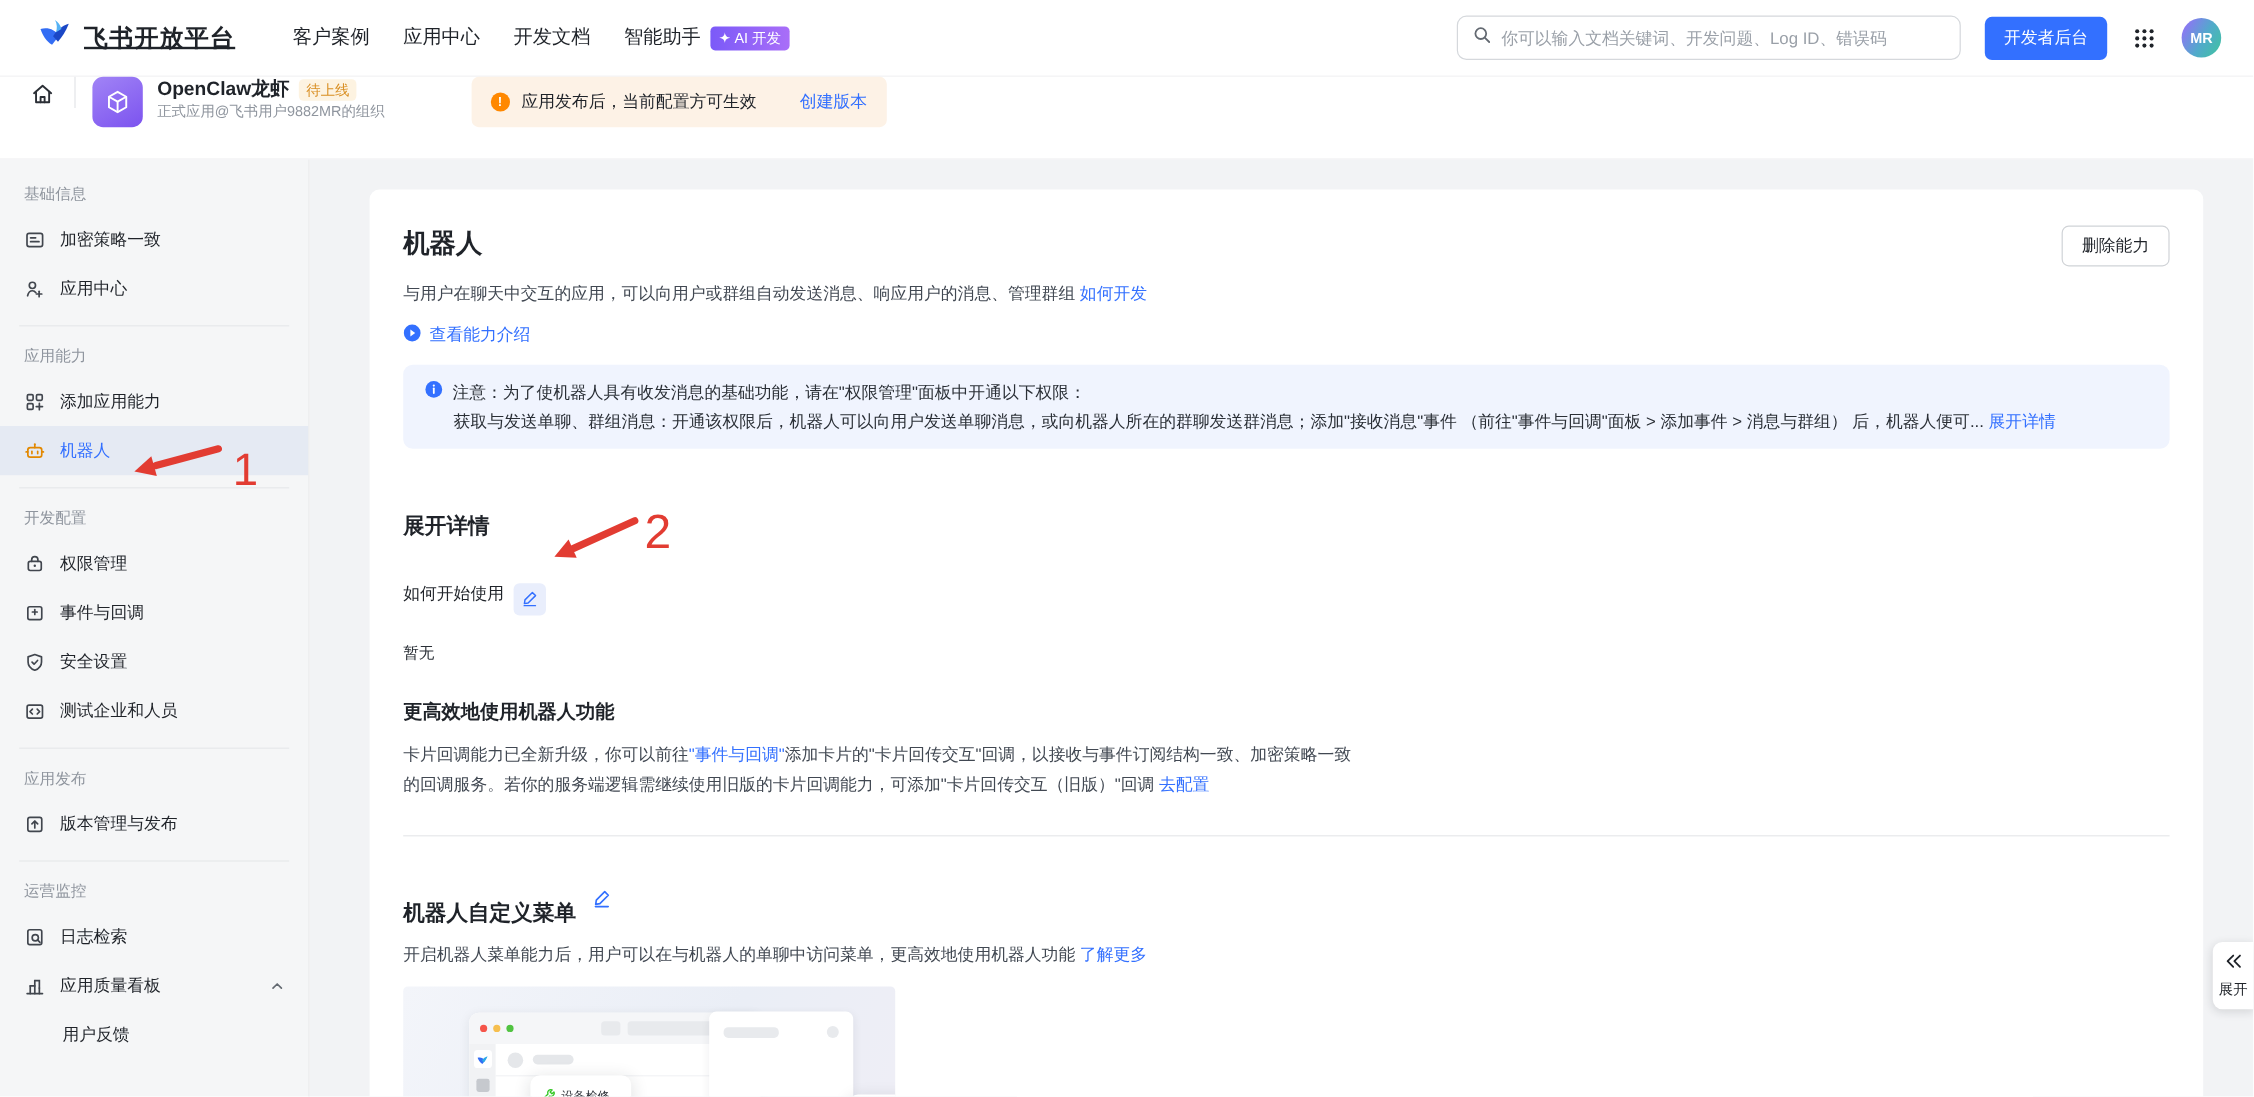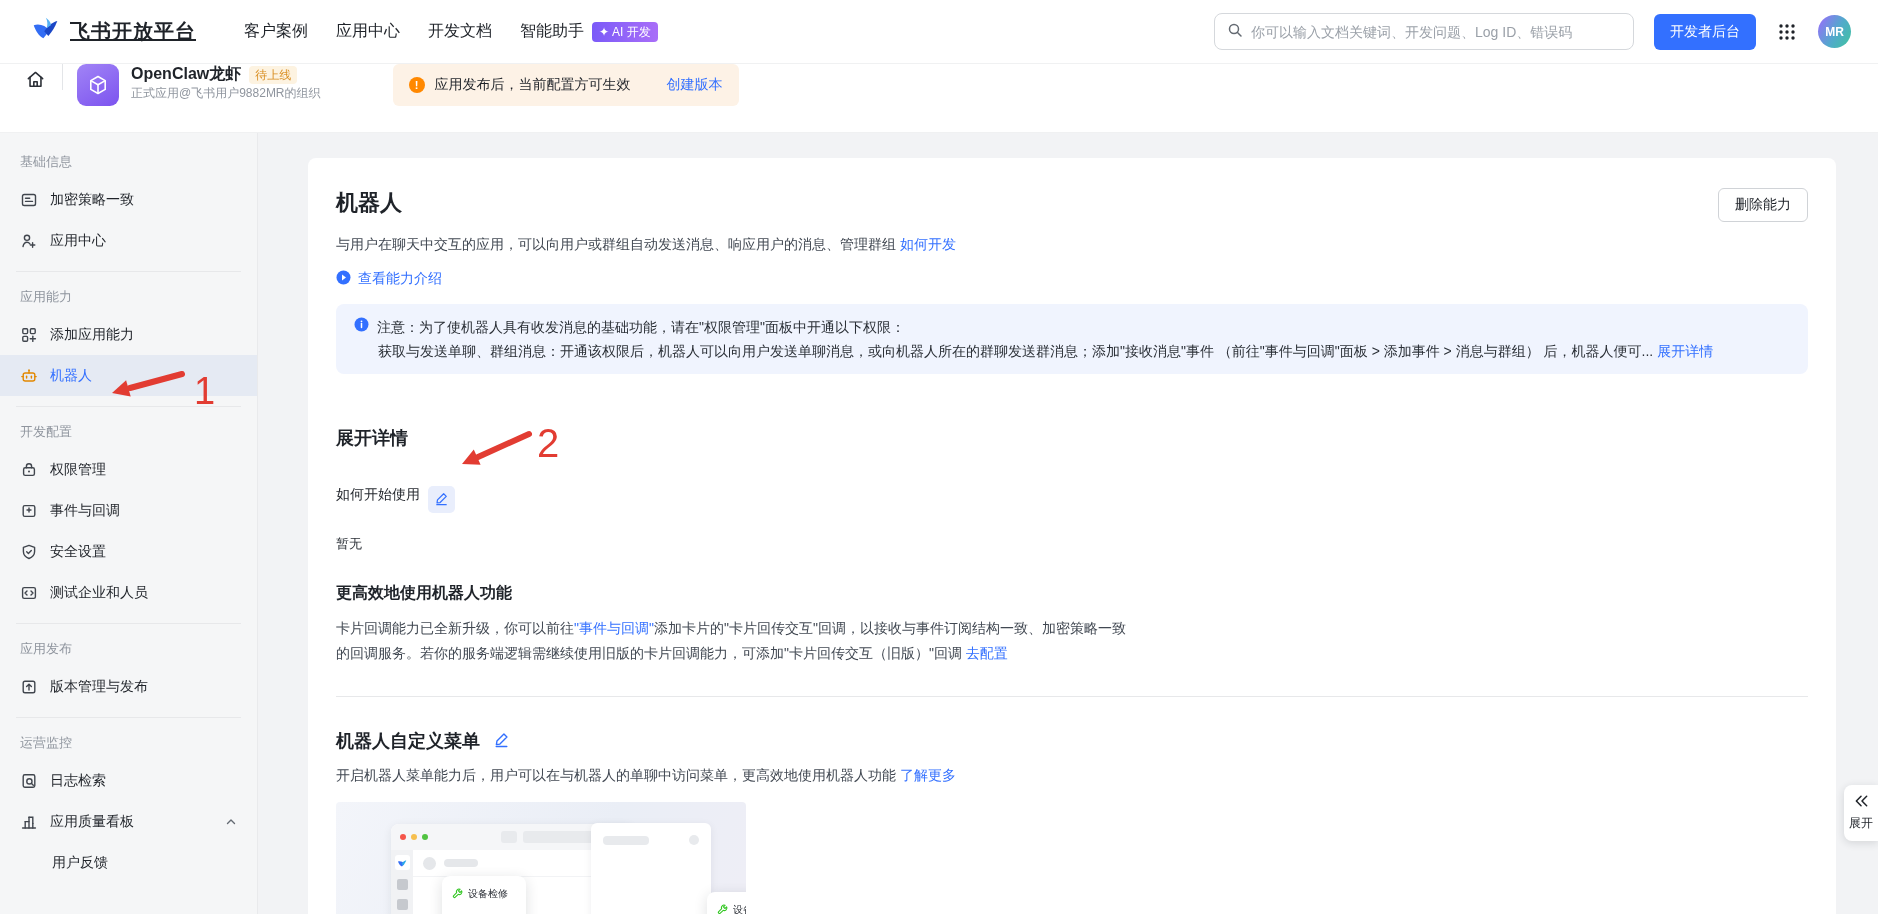--- a/index.html
+++ b/index.html
@@ -62,21 +62,21 @@
   .notice-l1 { display:flex; align-items:center; gap:8px; }
   .notice-l2 { padding-left:24px; }
   .sec-title { margin-top:52px; font-size:18px; font-weight:600; }
   .how-row { margin-top:36px; display:flex; align-items:flex-start; gap:8px; font-size:14px; }
   .edit-btn { width:27px; height:27px; background:#e9eefc; border-radius:5px; display:flex; align-items:center; justify-content:center; cursor:pointer; }
   .empty-val { margin-top:22px; font-size:13px; color:#2a2f36; }
   .cb-title { margin-top:30px; font-size:16px; font-weight:600; }
   .cb-p { margin-top:12px; font-size:14px; color:#414852; line-height:25px; }
   .card-hr { border:none; border-top:1px solid #e7e8ea; margin-top:30px; }
   .menu-row { margin-top:32px; display:flex; align-items:center; gap:13px; }
-  .menu-title { font-size:18px; font-weight:600; }
+  .menu-title { font-size:18px; font-weight:600;margin-top:20px; }
   .icon-btn { display:flex; cursor:pointer; }
   .menu-desc { margin-top:14px; font-size:14px; color:#414852; }
 
   
   .preview { margin-top:17px; width:410px; height:240px; border-radius:4px; position:relative; overflow:hidden;
              background:linear-gradient(115deg,#f3f5fa 0%,#eaeef6 55%,#f0eef6 100%); }
   .mock-win { position:absolute; left:55px; top:22px; width:243px; height:230px; background:#fff; border-radius:8px; box-shadow:0 2px 10px rgba(31,35,41,.08); }
   .tbar { height:26px; background:#f5f6f8; border-radius:8px 8px 0 0; display:flex; align-items:center; padding:0 9px; }
   .dot { width:6px; height:6px; border-radius:50%; margin-right:5px; }
   .tab-sm { width:16px; height:12px; background:#e8eaed; border-radius:3px; margin-left:68px; }

